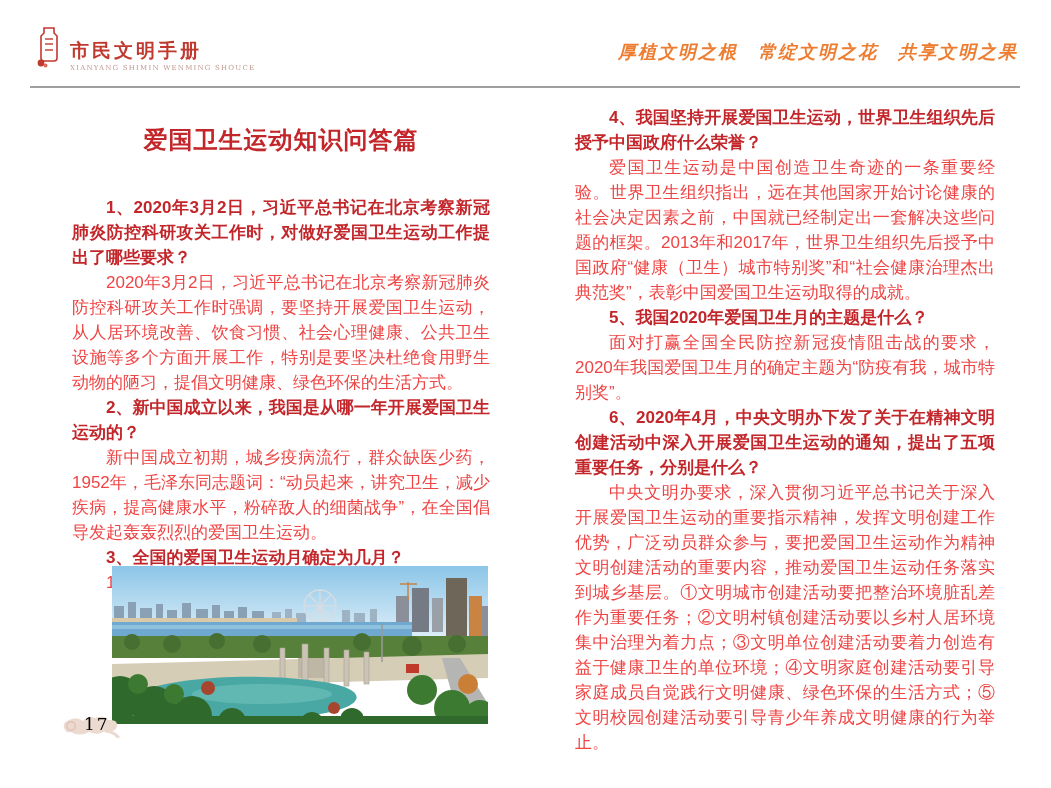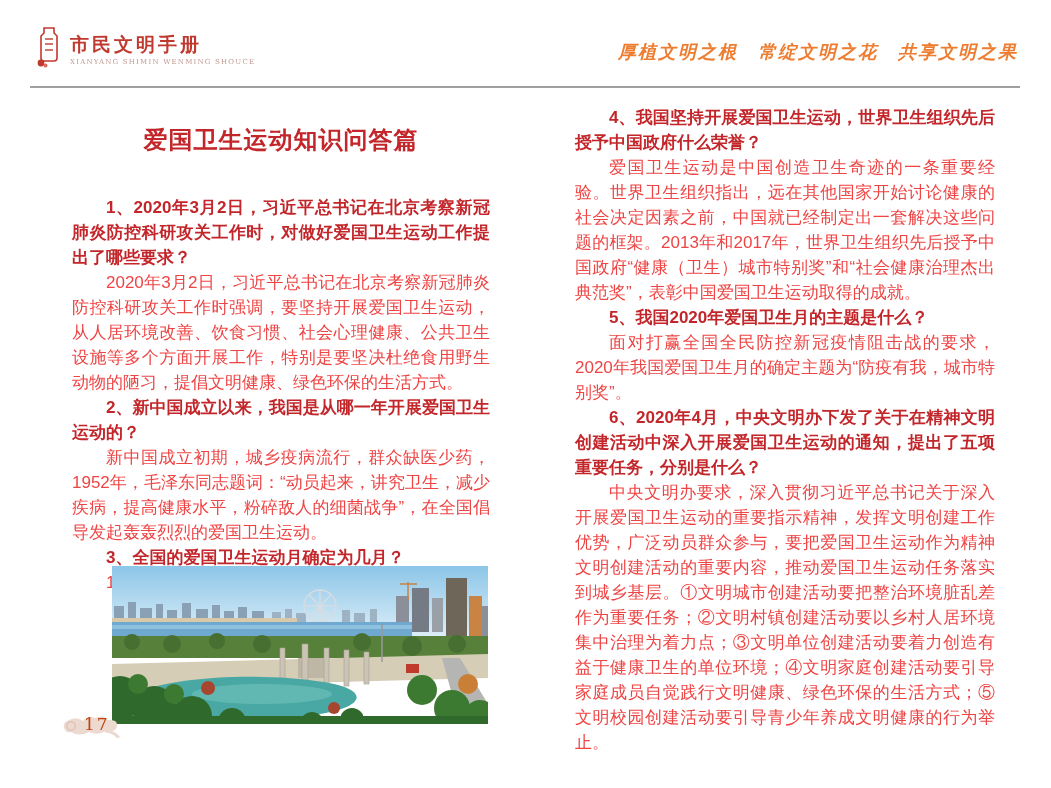--- a/index.html
+++ b/index.html
@@ -1,21 +1,21 @@
 <!DOCTYPE html>
 <html lang="zh"><head>
 <meta charset="utf-8">
 <style>
   html,body{margin:0;padding:0;background:#ffffff;}
   .sheet{
     position:relative;width:1051px;height:788px;background:#ffffff;
     font-family:"Liberation Sans",sans-serif;overflow:hidden;
   }
   
-  .logo{position:absolute;left:35px;top:26px;display:flex;align-items:center;gap:7px;}
+  .logo{position:absolute;left:35px;top:26px;display:flex;align-items:flex-end;gap:7px;}
   .logo-text{display:flex;flex-direction:column;}
   .logo-title{
     font-family:"DejaVu Serif","Liberation Serif",serif;
     font-weight:bold;font-size:19px;line-height:24px;color:#c0392f;letter-spacing:3px;
   }
   .logo-sub{
     font-family:"DejaVu Serif","Liberation Serif",serif;
     font-size:7px;color:#c29a92;letter-spacing:1.2px;margin-top:2px;
   }
   .slogan{
@@ -46,21 +46,21 @@
   
   .page-num-block{position:absolute;top:710px;width:120px;height:34px;}
   .pn-left{left:60px;}
   .pn-right{left:930px;}
   .flourish{position:absolute;top:2px;}
   .pn-left .flourish{left:0;}
   .pn-right .flourish{left:14px;transform:scaleX(-1);}
   .page-num{
     position:absolute;top:4px;
     font-family:"DejaVu Serif","Liberation Serif",serif;
-    font-size:17px;color:#c2410c;letter-spacing:2px;
+    font-size:17px;color:#000000;letter-spacing:2px;
   }
   .pn-left .page-num{left:24px;}
   .pn-right .page-num{left:4px;}
 </style>
 </head>
 <body>
 
 <div class="sheet">
 
   <div class="logo">

